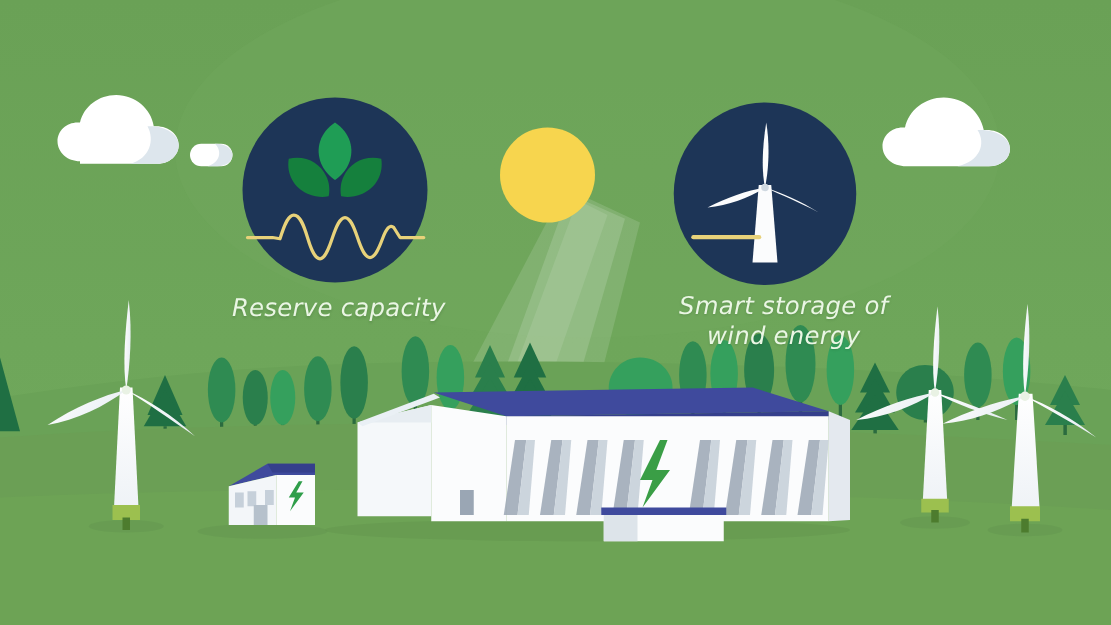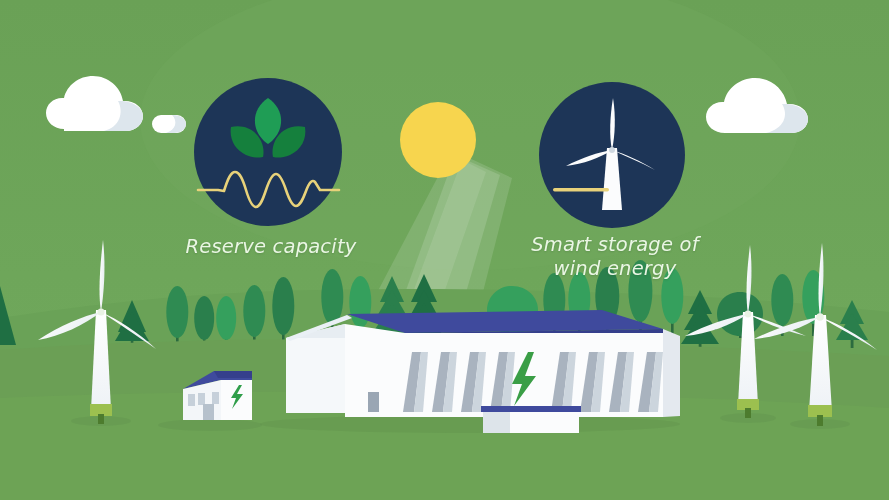--- a/index.html
+++ b/index.html
@@ -23,21 +23,21 @@
     font-style:italic;
     font-size:19.5px;
     line-height:24px;
     letter-spacing:.2px;
     text-align:center;
     white-space:pre-line;
     text-shadow:0 1px 2px rgba(30,60,25,.18);
     pointer-events:none;
   }
   #label-reserve{ left:176px; top:235px; width:190px; }
-  #label-smart{ left:520px; top:233px; width:190px; }
+  #label-smart{ left:532px; top:233px; width:190px; }
 
   
   #watermark{
     position:absolute;
     right:3px;
     bottom:4px;
     height:26px;
     display:flex;
     align-items:center;
     gap:3px;

